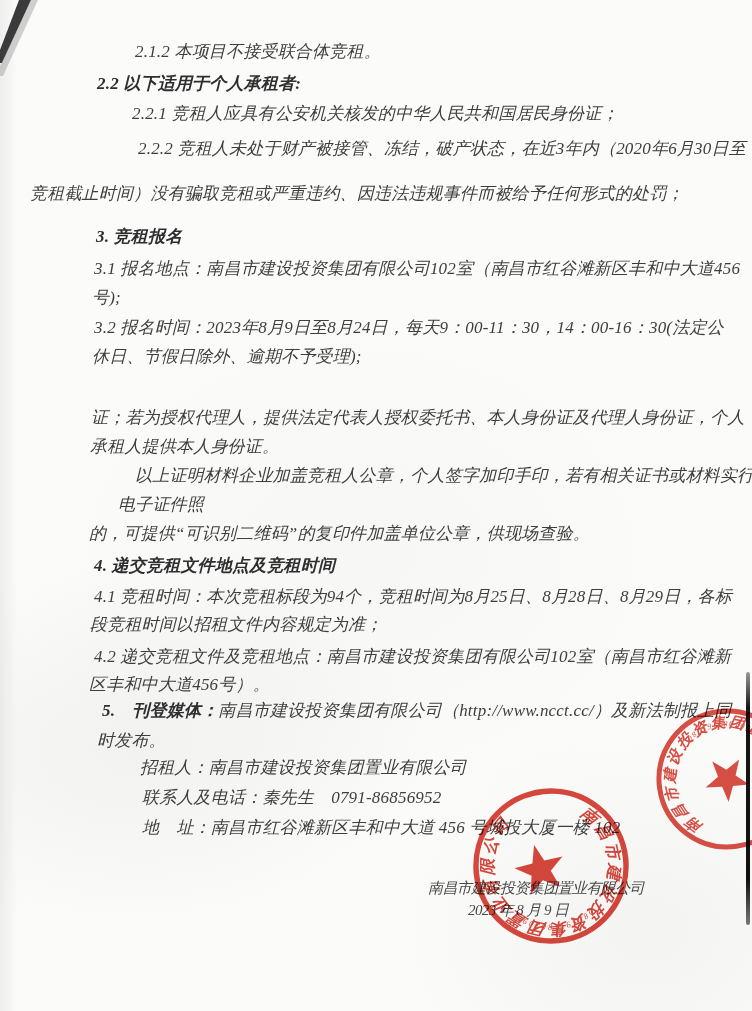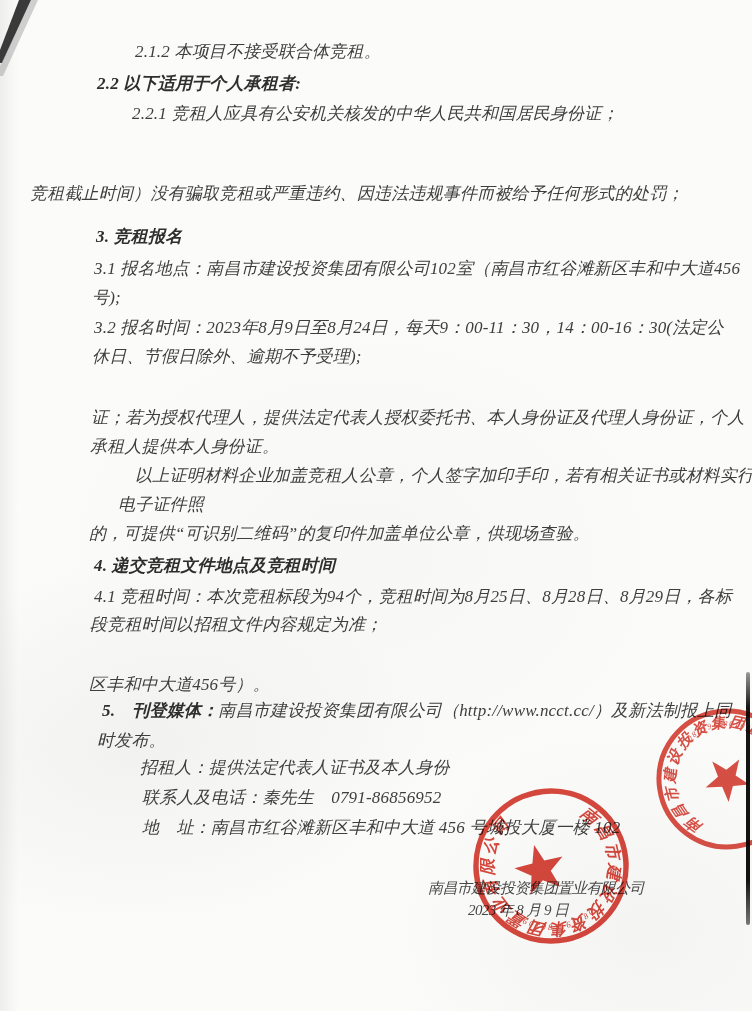--- a/index.html
+++ b/index.html
@@ -36,40 +36,42 @@
   <svg width="90" height="90" style="position:absolute;left:0;top:0">
     <polygon points="19,0 31,0 2,63 0,63 0,50" fill="#3a3a3a"></polygon>
     <polygon points="31,0 38,0 3,76 0,76 0,66" fill="#9a9a9a" opacity="0.45"></polygon>
   </svg>
 
   <div id="edge-line"></div>
 
   <div class="ln" style="left:135px;top:41px">2.1.2 本项目不接受联合体竞租。</div>
   <div class="ln b" style="left:97px;top:73px">2.2 以下适用于个人承租者:</div>
   <div class="ln" style="left:132px;top:103px">2.2.1 竞租人应具有公安机关核发的中华人民共和国居民身份证；</div>
+  <div class="ln" style="left:138px;top:138px">2.2.2 竞租人未处于财产被接管、冻结，破产状态，在近3年内（2020年6月30日至</div>
   <div class="ln" style="left:30px;top:183px">竞租截止时间）没有骗取竞租或严重违约、因违法违规事件而被给予任何形式的处罚；</div>
   <div class="ln b" style="left:96px;top:226px">3. 竞租报名</div>
   <div class="ln" style="left:94px;top:258px">3.1 报名地点：南昌市建设投资集团有限公司102室（南昌市红谷滩新区丰和中大道456</div>
   <div class="ln" style="left:92px;top:287px">号);</div>
   <div class="ln" style="left:94px;top:317px">3.2 报名时间：2023年8月9日至8月24日，每天9：00-11：30，14：00-16：30(法定公</div>
   <div class="ln" style="left:92px;top:346px">休日、节假日除外、逾期不予受理);</div>
   <div class="ln" style="left:91px;top:407px">证；若为授权代理人，提供法定代表人授权委托书、本人身份证及代理人身份证，个人</div>
   <div class="ln" style="left:90px;top:436px">承租人提供本人身份证。</div>
   <div class="ln" style="left:135px;top:465px">以上证明材料企业加盖竞租人公章，个人签字加印手印，若有相关证书或材料实行</div>
   <div class="ln" style="left:118px;top:494px">电子证件照</div>
   <div class="ln" style="left:89px;top:523px">的，可提供“可识别二维码”的复印件加盖单位公章，供现场查验。</div>
   <div class="ln b" style="left:94px;top:555px">4. 递交竞租文件地点及竞租时间</div>
   <div class="ln" style="left:94px;top:586px">4.1 竞租时间：本次竞租标段为94个，竞租时间为8月25日、8月28日、8月29日，各标</div>
   <div class="ln" style="left:90px;top:614px">段竞租时间以招租文件内容规定为准；</div>
+  <div class="ln" style="left:94px;top:646px">4.2 递交竞租文件及竞租地点：南昌市建设投资集团有限公司102室（南昌市红谷滩新</div>
   <div class="ln" style="left:89px;top:674px">区丰和中大道456号）。</div>
 
   <div class="ln" style="left:102px;top:700px"><span class="b">5.　刊登媒体：</span><span>南昌市建设投资集团有限公司（http://www.ncct.cc/）及新法制报上同</span></div>
   <div class="ln" style="left:97px;top:730px">时发布。</div>
 
-  <div class="ln" style="left:140px;top:757px">招租人：提供法定代表人证书及本人身份</div>
+  <div class="ln" style="left:140px;top:757px">招租人：南昌市建设投资集团置业有限公司</div>
   <div class="ln" style="left:142px;top:787px">联系人及电话：秦先生　0791-86856952</div>
   <div class="ln" style="left:142px;top:817px">地　址：南昌市红谷滩新区丰和中大道 456 号城投大厦一楼 102</div>
 
   <div class="ln sig" style="left:428px;top:878px">南昌市建设投资集团置业有限公司</div>
   <div class="ln sig" style="left:468px;top:900px">2023 年 8 月 9 日</div>
 
   <svg class="stamp" width="164" height="164" viewBox="-82 -82 164 164" style="left:469px;top:784px;opacity:.92">
     <g transform="rotate(-6)">
       <circle cx="0" cy="0" r="75" fill="none" stroke="#d5382c" stroke-width="5.5"></circle>
       <path id="seal-top-arc" d="M0,-58 A58,58 0 1 1 -0.05,-58" fill="none"></path>

